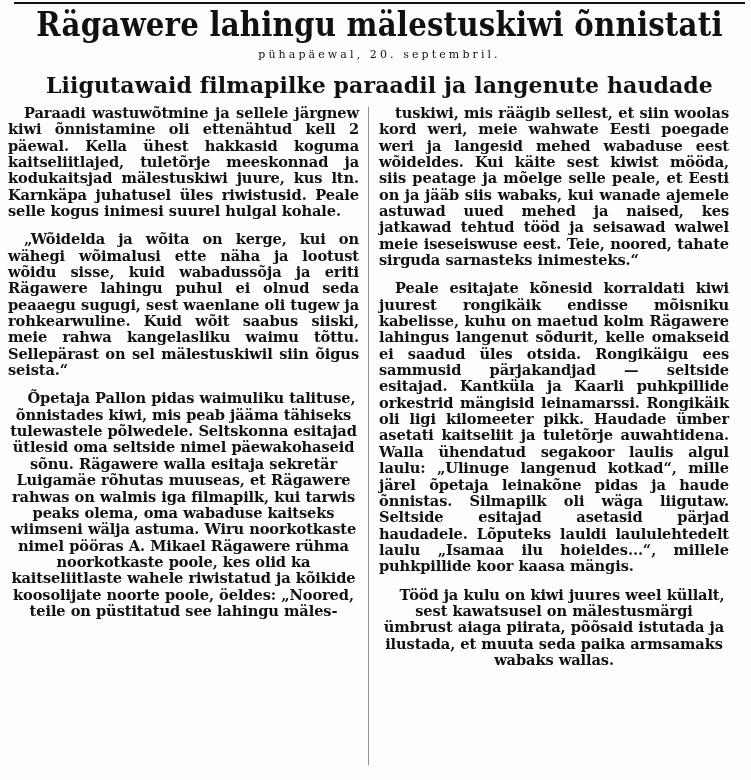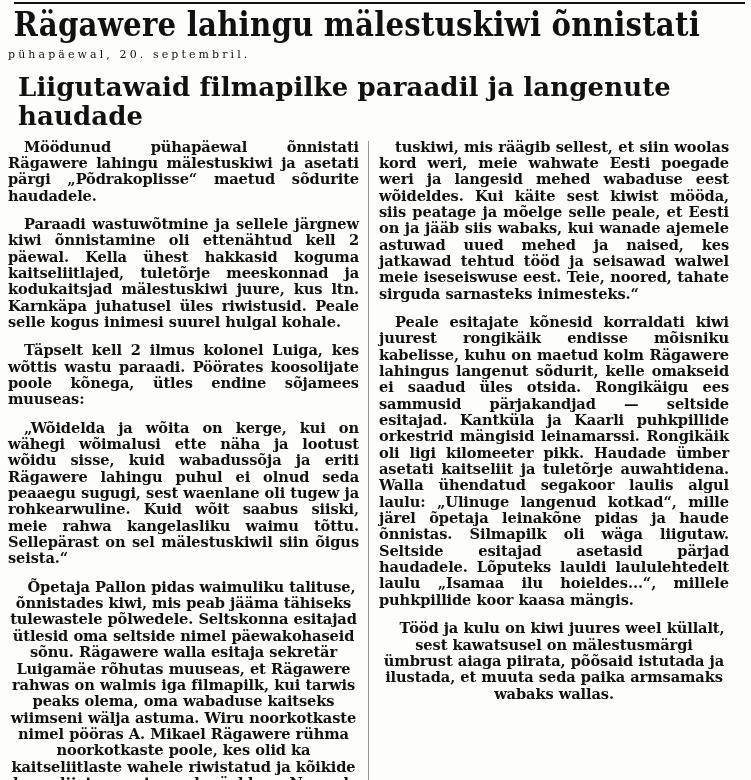--- a/index.html
+++ b/index.html
@@ -21,21 +21,21 @@
     height: 780px;
     position: relative;
     background: #fdfdfb;
     box-sizing: border-box;
     padding: 0;
   }
 
   
   .masthead {
     padding: 2px 0 0 8px;
-    text-align: left;
+    text-align: center;
   }
   .rule-top {
     height: 2px;
     background: #111;
     margin: 0 6px 4px 6px;
   }
   .headline-main {
     font-family: "DejaVu Serif", "Liberation Serif", serif;
     font-weight: 700;
     font-size: 33px;
@@ -50,21 +50,21 @@
   .headline-date {
     font-family: "DejaVu Serif", "Liberation Serif", serif;
     font-weight: 400;
     font-size: 11px;
     letter-spacing: 3.1px;
     margin: 6px 0 5px 0;
   }
   .headline-sub {
     font-family: "DejaVu Serif", "Liberation Serif", serif;
     font-weight: 700;
-    font-size: 26px;
+    font-size: 22px;
     line-height: 1.12;
     letter-spacing: 0.1px;
     margin: 12px 0 2px 0;
     padding: 0 10px;
   }
   .headline-sub .line2 {
     display: block;
     position: relative;
   }
   
@@ -137,23 +137,21 @@
     <div class="headline-date">pühapäewal, 20. septembril.</div>
 
     <h2 class="headline-sub">
       <span class="line1">Liigutawaid filmapilke paraadil ja langenute haudade</span>
     </h2>
   </div>
 
   <div class="columns">
 
     <div class="col col-left">
-      <p>Möödunud pühapäewal õnnistati Rägawere lahingu mälestuskiwi ja asetati pärgi „Põdrakoplisse“ maetud sõdurite haudadele.</p>
       <p>Paraadi wastuwõtmine ja sellele järgnew kiwi õnnistamine oli ettenähtud kell 2 päewal. Kella ühest hakkasid koguma kaitseliitlajed, tuletõrje meeskonnad ja kodukaitsjad mälestuskiwi juure, kus ltn. Karnkäpa juhatusel üles riwistusid. Peale selle kogus inimesi suurel hulgal kohale.</p>
-      <p>Täpselt kell 2 ilmus kolonel Luiga, kes wõttis wastu paraadi. Pöörates koosolijate poole kõnega, ütles endine sõjamees muuseas:</p>
       <p>„Wõidelda ja wõita on kerge, kui on wähegi wõimalusi ette näha ja lootust wõidu sisse, kuid wabadussõja ja eriti Rägawere lahingu puhul ei olnud seda peaaegu sugugi, sest waenlane oli tugew ja rohkearwuline. Kuid wõit saabus siiski, meie rahwa kangelasliku waimu tõttu. Sellepärast on sel mälestuskiwil siin õigus seista.“</p>
       <p>Õpetaja Pallon pidas waimuliku talituse, õnnistades kiwi, mis peab jääma tähiseks tulewastele põlwedele. Seltskonna esitajad ütlesid oma seltside nimel päewakohaseid sõnu. Rägawere walla esitaja sekretär Luigamäe rõhutas muuseas, et Rägawere rahwas on walmis iga filmapilk, kui tarwis peaks olema, oma wabaduse kaitseks wiimseni wälja astuma. Wiru noorkotkaste nimel pööras A. Mikael Rägawere rühma noorkotkaste poole, kes olid ka kaitseliitlaste wahele riwistatud ja kõikide koosolijate noorte poole, öeldes: „Noored, teile on püstitatud see lahingu mäles-</p>
     </div>
 
     <div class="col-divider"></div>
 
     <div class="col col-right">
       <p>tuskiwi, mis räägib sellest, et siin woolas kord weri, meie wahwate Eesti poegade weri ja langesid mehed wabaduse eest wõideldes. Kui käite sest kiwist mööda, siis peatage ja mõelge selle peale, et Eesti on ja jääb siis wabaks, kui wanade ajemele astuwad uued mehed ja naised, kes jatkawad tehtud tööd ja seisawad walwel meie iseseiswuse eest. Teie, noored, tahate sirguda sarnasteks inimesteks.“</p>
       <p>Peale esitajate kõnesid korraldati kiwi juurest rongikäik endisse mõisniku kabelisse, kuhu on maetud kolm Rägawere lahingus langenut sõdurit, kelle omakseid ei saadud üles otsida. Rongikäigu ees sammusid pärjakandjad — seltside esitajad. Kantküla ja Kaarli puhkpillide orkestrid mängisid leinamarssi. Rongikäik oli ligi kilomeeter pikk. Haudade ümber asetati kaitseliit ja tuletõrje auwahtidena. Walla ühendatud segakoor laulis algul laulu: „Ulinuge langenud kotkad“, mille järel õpetaja leinakõne pidas ja haude õnnistas. Silmapilk oli wäga liigutaw. Seltside esitajad asetasid pärjad haudadele. Lõputeks lauldi laululehtedelt laulu „Isamaa ilu hoieldes...“, millele puhkpillide koor kaasa mängis.</p>
       <p>Tööd ja kulu on kiwi juures weel küllalt, sest kawatsusel on mälestusmärgi ümbrust aiaga piirata, põõsaid istutada ja ilustada, et muuta seda paika armsamaks wabaks wallas.</p>

